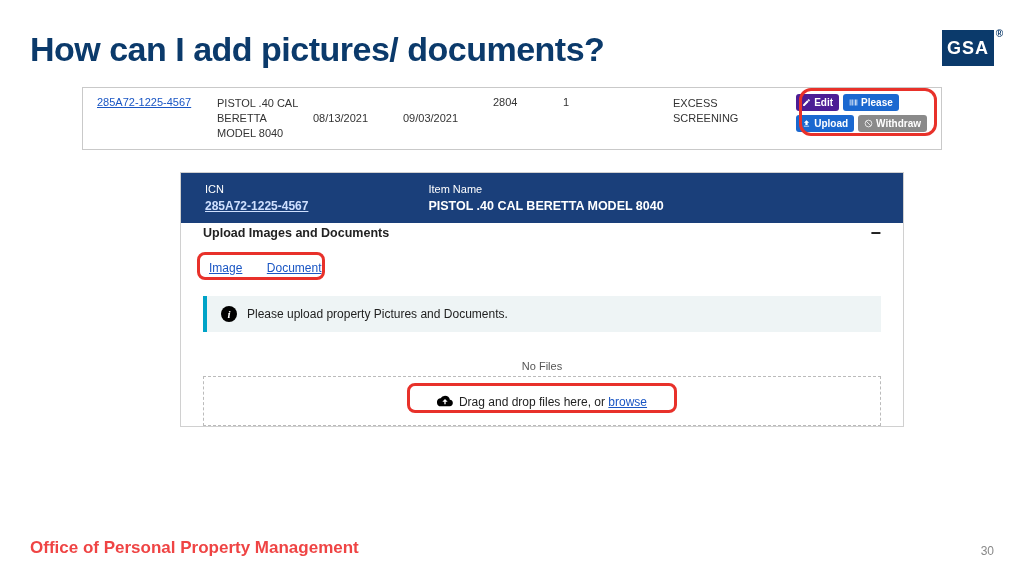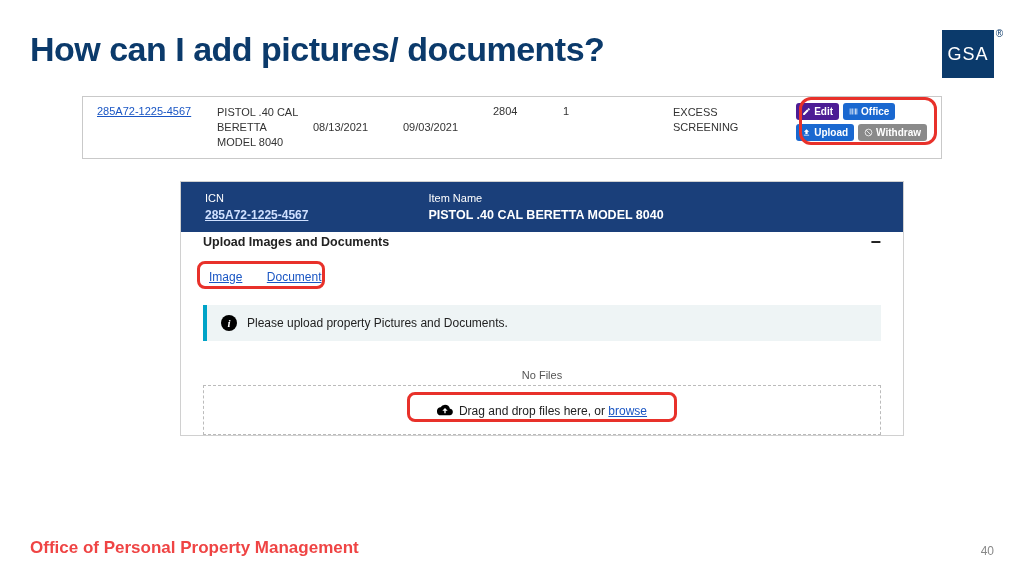--- a/index.html
+++ b/index.html
@@ -1,20 +1,20 @@
 <!DOCTYPE html>
 <html><head>
 <meta charset="utf-8">
 <style>
   * { box-sizing: border-box; margin: 0; padding: 0; }
   body { font-family: Arial, Helvetica, sans-serif; width: 1024px; height: 576px; position: relative; background: #fff; }
   .slide { padding: 30px 30px 0 30px; }
   .title-row { display: flex; justify-content: space-between; align-items: flex-start; }
   .title { font-size: 34px; font-weight: 800; color: #0b3a6b; letter-spacing: -0.5px; font-family: "Arial Black", Arial, sans-serif;}
-  .gsa-logo { width: 52px; height: 48px; background: #0b3a6b; color: #fff; font-weight: 400; display: flex; align-items: center; justify-content: center; font-size: 18px; letter-spacing: 1px; position: relative; }
+  .gsa-logo { width: 52px; height: 36px; background: #0b3a6b; color: #fff; font-weight: 700; display: flex; align-items: center; justify-content: center; font-size: 18px; letter-spacing: 1px; position: relative; }
   .gsa-logo::after { content: "®"; position: absolute; top: -2px; right: -10px; font-size: 10px; color: #0b3a6b; }
 
   
   .row-table { margin: 18px 52px 0 52px; border: 1px solid #c9c9c9; display: flex; align-items: flex-start; padding: 6px 8px; font-size: 11px; color: #333; gap: 0; position: relative; }
   .row-table > div { padding: 2px 6px; }
   .icn-link { color: #1a56c4; text-decoration: underline; white-space: nowrap; }
   .col-desc { width: 96px; line-height: 1.35; }
   .col-date { width: 90px; margin-top: 16px; }
   .col-num { width: 70px; }
   .col-qty { width: 60px; }
@@ -75,21 +75,21 @@
         <span class="mini-btn b-dark">
           <svg viewBox="0 0 24 24" fill="#fff">
               <path d="M3 17.25V21h3.75l11-11-3.75-3.75-11 11zM20.7 7.04a1 1 0 000-1.41l-2.34-2.34a1 1 0 00-1.41 0L15 5.25 18.75 9l1.95-1.96z"></path>
             </svg>
           <span>Edit</span>
         </span>
         <span class="mini-btn b-blue">
           <svg viewBox="0 0 24 24" fill="#fff">
               <path d="M2 4h2v16H2zM6 4h1v16H6zM9 4h2v16H9zM13 4h1v16h-1zM16 4h2v16h-2zM20 4h2v16h-2z"></path>
             </svg>
-          <span>Office</span>
+          <span>Please</span>
         </span>
       </div>
       <div class="btn-line">
         <span class="mini-btn b-blue">
           <svg viewBox="0 0 24 24" fill="#fff">
               <path d="M9 16h6v-6h4l-7-7-7 7h4v6zm-4 2h14v2H5v-2z"></path>
             </svg>
           <span>Upload</span>
         </span>
         <span class="mini-btn b-grey">
@@ -140,13 +140,13 @@
             <path d="M19.35 10.04A7.49 7.49 0 0012 4a7.5 7.5 0 00-6.65 4.03A6 6 0 006 20h13a5 5 0 00.35-9.96zM13 13v4h-2v-4H8l4-4 4 4h-3z"></path>
           </svg>
         <span><span>Drag and drop files here, or </span><a class="browse-link">browse</a></span>
         <div class="dropzone-highlight"></div>
       </div>
     </div>
   </div>
 </div>
 
 <div class="footer">Office of Personal Property Management</div>
-<div class="page-num">40</div>
+<div class="page-num">30</div>
 
 </body></html>

